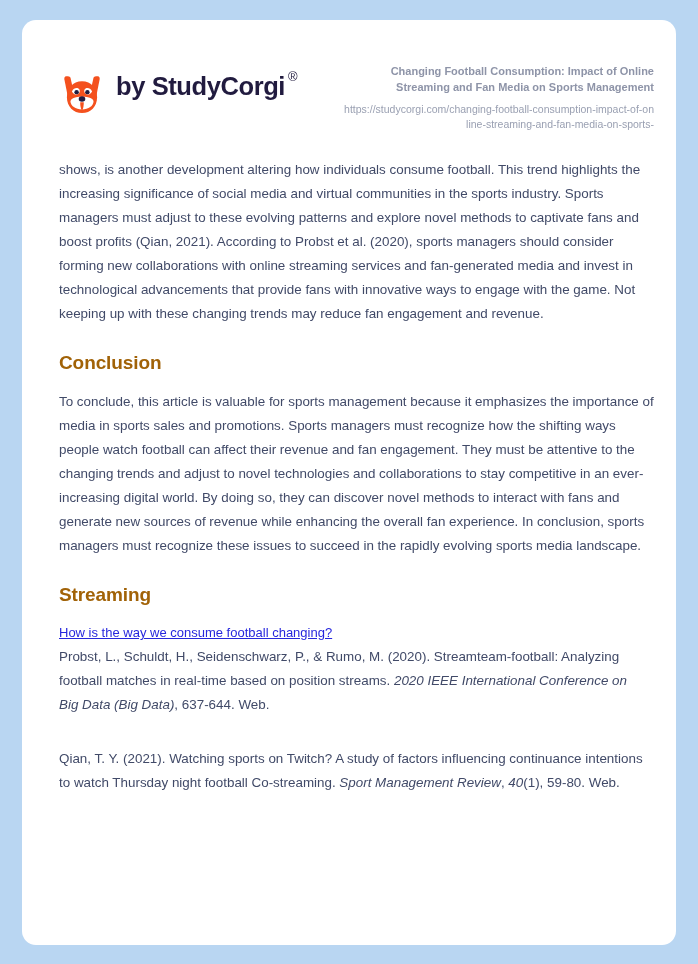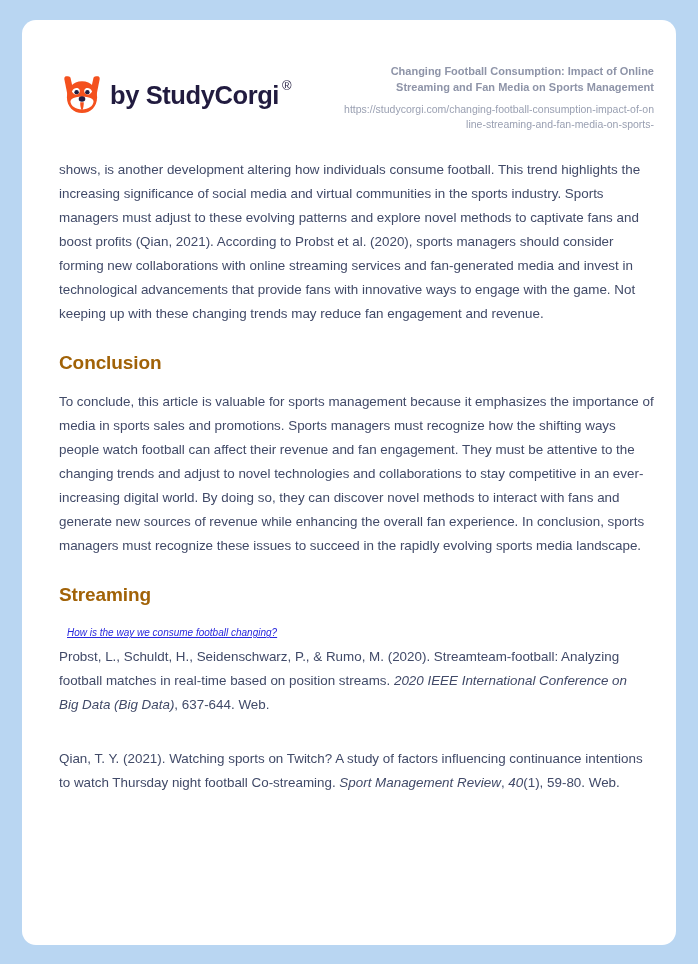--- a/index.html
+++ b/index.html
@@ -26,22 +26,21 @@
   }
   
   .doc-header {
     display: flex;
     align-items: flex-start;
     justify-content: space-between;
     padding: 40px 22px 0 37px;
   }
   .brand {
     display: flex;
-    align-items: center;
-    gap: 5px;
+    gap: 11px;
     padding-top: 12px;
   }
   .brand-logo {
     width: 46px;
     height: 46px;
     flex: 0 0 auto;
     display: block;
   }
   .brand-text {
     font-size: 25.5px;
@@ -93,25 +92,24 @@
   }
   .doc-body h2.section-heading {
     font-size: 19px;
     font-weight: bold;
     color: #a16207;
     margin: 0 0 16px 0;
     letter-spacing: -0.1px;
   }
   .ref-link {
     display: inline-block;
-    font-size: 10px;
-    font-style: italic;
+    font-size: 13px;
     color: #2727dd;
     text-decoration: underline;
-    margin: 0 0 2px 8px;
+    margin: 0 0 2px 0;
     line-height: 21px;
   }
   p.reference {
     font-size: 13.4px;
     line-height: 24px;
     color: #414a68;
     margin: 0 8px 30px 0;
   }
   p.reference em { font-style: italic; }
 </style>

